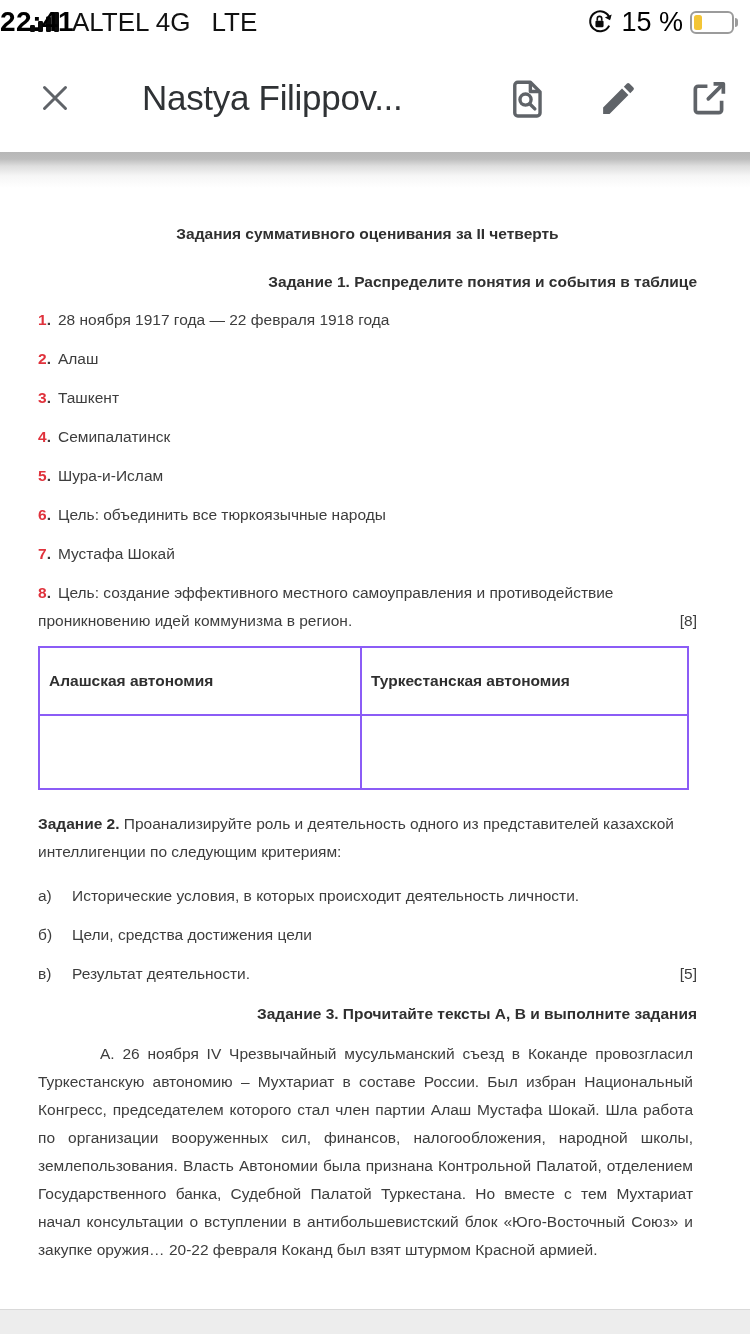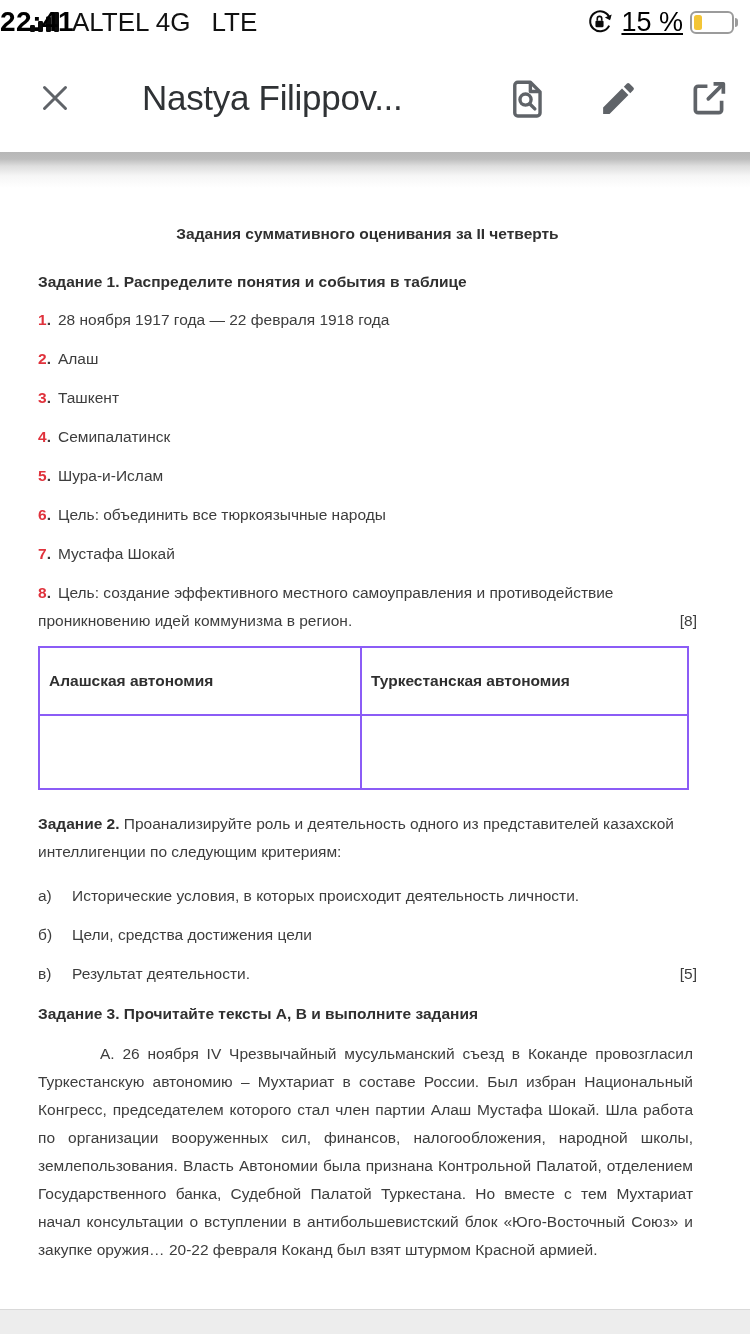--- a/index.html
+++ b/index.html
@@ -12,38 +12,38 @@
   .status-bar{
     height:44px;display:flex;align-items:center;position:relative;
     padding:0 12px 0 30px;box-sizing:border-box;background:#fff;color:#0a0a0a;
   }
   .sb-left{display:flex;align-items:center;gap:9px;font-size:26px;color:#111;}
   .sb-network{margin-left:12px;}
   .sb-time{
     position:absolute;left:0;right:0;text-align:left;
     font-size:28px;font-weight:700;color:#000;letter-spacing:.5px;pointer-events:none;
   }
-  .sb-right{display:flex;align-items:center;gap:7px;margin-left:auto;font-size:27px;color:#000;text-decoration:underline;}
+  .sb-right{display:flex;align-items:center;gap:7px;margin-left:auto;font-size:27px;color:#000;}
   .batt{width:44px;height:23px;border:2px solid #9b9b9b;border-radius:6px;
     box-sizing:border-box;display:inline-flex;align-items:stretch;padding:2px;}
   .batt-fill{width:8px;background:#f3c536;border-radius:2.5px;}
   .batt-nub{width:3px;height:9px;background:#9b9b9b;border-radius:0 3px 3px 0;margin-left:1px;}
   
   .toolbar{height:108px;display:flex;align-items:center;background:#fff;padding:0 20px 0 34px;box-sizing:border-box;}
   .tb-btn{background:none;border:none;padding:0;margin:0;cursor:pointer;display:flex;align-items:center;}
   .tb-title{
     margin-left:66px;font-size:35px;color:#2f3235;letter-spacing:-.3px;
     flex:1;white-space:nowrap;overflow:hidden;
   }
   .tb-actions{display:flex;align-items:center;gap:49px;}
   .toolbar-shadow{height:38px;background:linear-gradient(180deg,#b6b6b6 0,#bdbdbd 7px,#dedede 14px,#f6f6f6 24px,#ffffff 36px);}
   
   .doc{padding:0 53px 0 38px;color:#3d3d3d;font-size:15.5px;}
   .doc-title{margin-top:30px;text-align:center;font-weight:700;color:#303030;line-height:28px;}
-  .t-heading{font-weight:700;color:#303030;line-height:28px;}
+  .t-heading{font-weight:700;color:#303030;line-height:28px;text-align:right;}
   .t1-heading{margin-top:20px;}
   .items{margin-top:10px;}
   .item{line-height:28px;margin-bottom:11px;position:relative;}
   .item .num{color:#e0323c;font-weight:700;}
   .item .dot{color:#3d3d3d;font-weight:700;margin-right:7px;}
   .points{position:absolute;right:0;bottom:0;color:#3d3d3d;}
   
   table.answers{border-collapse:collapse;width:calc(100% - 8px);margin-top:2px;}
   table.answers td{border:2px solid #8b5cf6;padding:0 0 0 9px;vertical-align:middle;
     font-weight:700;color:#2f2f2f;}

